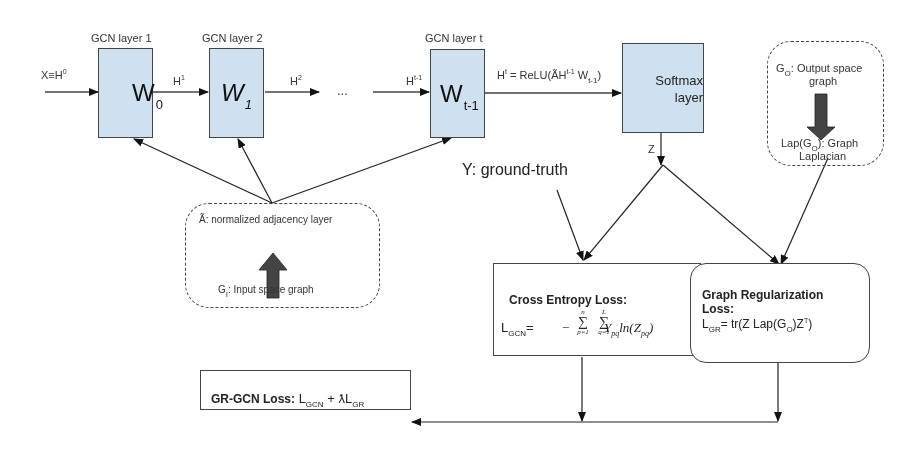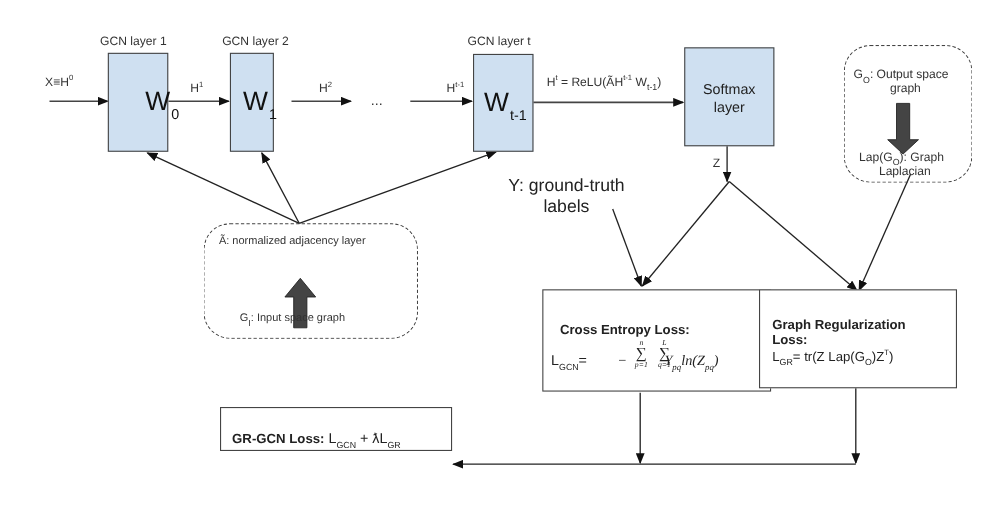--- a/index.html
+++ b/index.html
@@ -65,74 +65,73 @@
   <span>X≡H</span><sup>0</sup>
 </div>
 
 <div class="lbl" style="left:91px;top:32px;">GCN layer 1</div>
 <div class="lbl" style="left:202px;top:32px;">GCN layer 2</div>
 <div class="lbl" style="left:425px;top:32px;">GCN layer t</div>
 
 <div class="box blue" style="left:98px;top:48px;width:55px;height:90px;">
   <div class="wlabel" style="left:11px;top:30px;margin-left:22px;"><span>W</span><sub>0</sub></div>
 </div>
-<div class="box blue" style="left:209px;top:48px;width:40px;height:90px;">
+<div class="box blue" style="left:209px;top:48px;width:55px;height:90px;font-style:italic;">
   <div class="wlabel" style="left:11px;top:30px;"><span>W</span><sub>1</sub></div>
 </div>
 <div class="box blue" style="left:430px;top:49px;width:55px;height:89px;">
   <div class="wlabel" style="left:9px;top:30px;"><span>W</span><sub>t-1</sub></div>
 </div>
 
 <div class="lbl" style="left:173px;top:74px;"><span>H</span><sup>1</sup></div>
 <div class="lbl" style="left:290px;top:74px;"><span>H</span><sup>2</sup></div>
 <div class="lbl" style="left:337px;top:83px;font-size:13px;">...</div>
 <div class="lbl" style="left:406px;top:74px;"><span>H</span><sup>t-1</sup></div>
 <div class="lbl" style="left:497px;top:68px;"><span>H</span><sup>t</sup><span> = ReLU(ÃH</span><sup>t-1</sup><span> W</span><sub class="s">t-1</sub><span>)</span></div>
 
 <div class="box blue" style="left:622px;top:43px;width:82px;height:90px;">
-  <div style="position:absolute;left:0;right:0;top:28px;text-align:center;font-size:13px;line-height:17px;color:#222;">
+  <div style="position:absolute;left:0;right:0;top:28px;text-align:right;font-size:13px;line-height:17px;color:#222;">
     <div>Softmax</div>
       <div>layer</div>
   </div>
 </div>
 <div class="lbl" style="left:648px;top:143px;">Z</div>
 
 <div class="dash" style="left:767px;top:41px;width:117px;height:125px;"></div>
 <div class="lbl" style="left:776px;top:62px;font-size:11px;"><span>G</span><sub class="s">O</sub><span>: Output space</span></div>
 <div class="lbl" style="left:809px;top:75px;font-size:11px;">graph</div>
 <div class="lbl" style="left:781px;top:137px;font-size:11px;"><span>Lap(G</span><sub class="s">O</sub><span>): Graph</span></div>
 <div class="lbl" style="left:799px;top:150px;font-size:11px;">Laplacian</div>
 
 <div class="dash" style="left:185px;top:203px;width:195px;height:105px;"></div>
 <div class="lbl" style="left:199px;top:214px;font-size:10px;">Ã: normalized adjacency layer</div>
 <div class="lbl" style="left:218px;top:284px;font-size:10px;"><span>G</span><sub class="s">I</sub><span>: Input space graph</span></div>
 
 <div class="lbl" style="left:462px;top:160px;font-size:16px;color:#222;text-align:center;line-height:19px;">
   <div>Y: ground-truth</div>
-  <div>labels</div>
 </div>
 
 <div class="box white" style="left:493px;top:263px;width:208px;height:93px;">
   <div class="bold" style="position:absolute;left:15px;top:29px;font-size:12px;">Cross Entropy Loss:</div>
   <div style="position:absolute;left:7px;top:56px;font-size:13px;"><span>L</span><sub class="s">GCN</sub><span>=</span></div>
   <div class="serif" style="position:absolute;left:68px;top:56px;font-size:13px;font-style:normal;">−</div>
   <div style="position:absolute;left:78px;top:44px;width:22px;text-align:center;">
     <div class="serif" style="font-size:7px;">n</div>
     <div class="serif" style="font-size:14px;font-style:normal;line-height:12px;">∑</div>
     <div class="serif" style="font-size:7px;">p=1</div>
   </div>
   <div style="position:absolute;left:99px;top:44px;width:22px;text-align:center;">
     <div class="serif" style="font-size:7px;">L</div>
     <div class="serif" style="font-size:14px;font-style:normal;line-height:12px;">∑</div>
     <div class="serif" style="font-size:7px;">q=1</div>
   </div>
   <div class="serif" style="position:absolute;left:110px;top:56px;font-size:13px;"><span>Y</span><sub class="s">pq</sub><span>ln(Z</span><sub class="s">pq</sub><span>)</span></div>
 </div>
 
-<div class="box white" style="left:690px;top:263px;width:180px;height:90px;">
+<div class="box white" style="left:690px;top:263px;width:180px;height:100px;border-radius:16px;">
   <div class="bold" style="position:absolute;left:11px;top:24px;font-size:12px;line-height:14px;">
     <div>Graph Regularization</div>
       <div>Loss:</div>
   </div>
   <div style="position:absolute;left:11px;top:53px;font-size:12px;"><span>L</span><sub class="s">GR</sub><span>= tr(Z Lap(G</span><sub class="s">O</sub><span>)Z</span><sup>T</sup><span>)</span></div>
 </div>
 
 <div class="box white" style="left:200px;top:370px;width:211px;height:40px;padding-left:26px;">
   <div style="position:absolute;left:10px;top:20px;font-size:13px;white-space:nowrap;">
     <span class="bold" style="font-size:12px;">GR-GCN Loss:</span>

